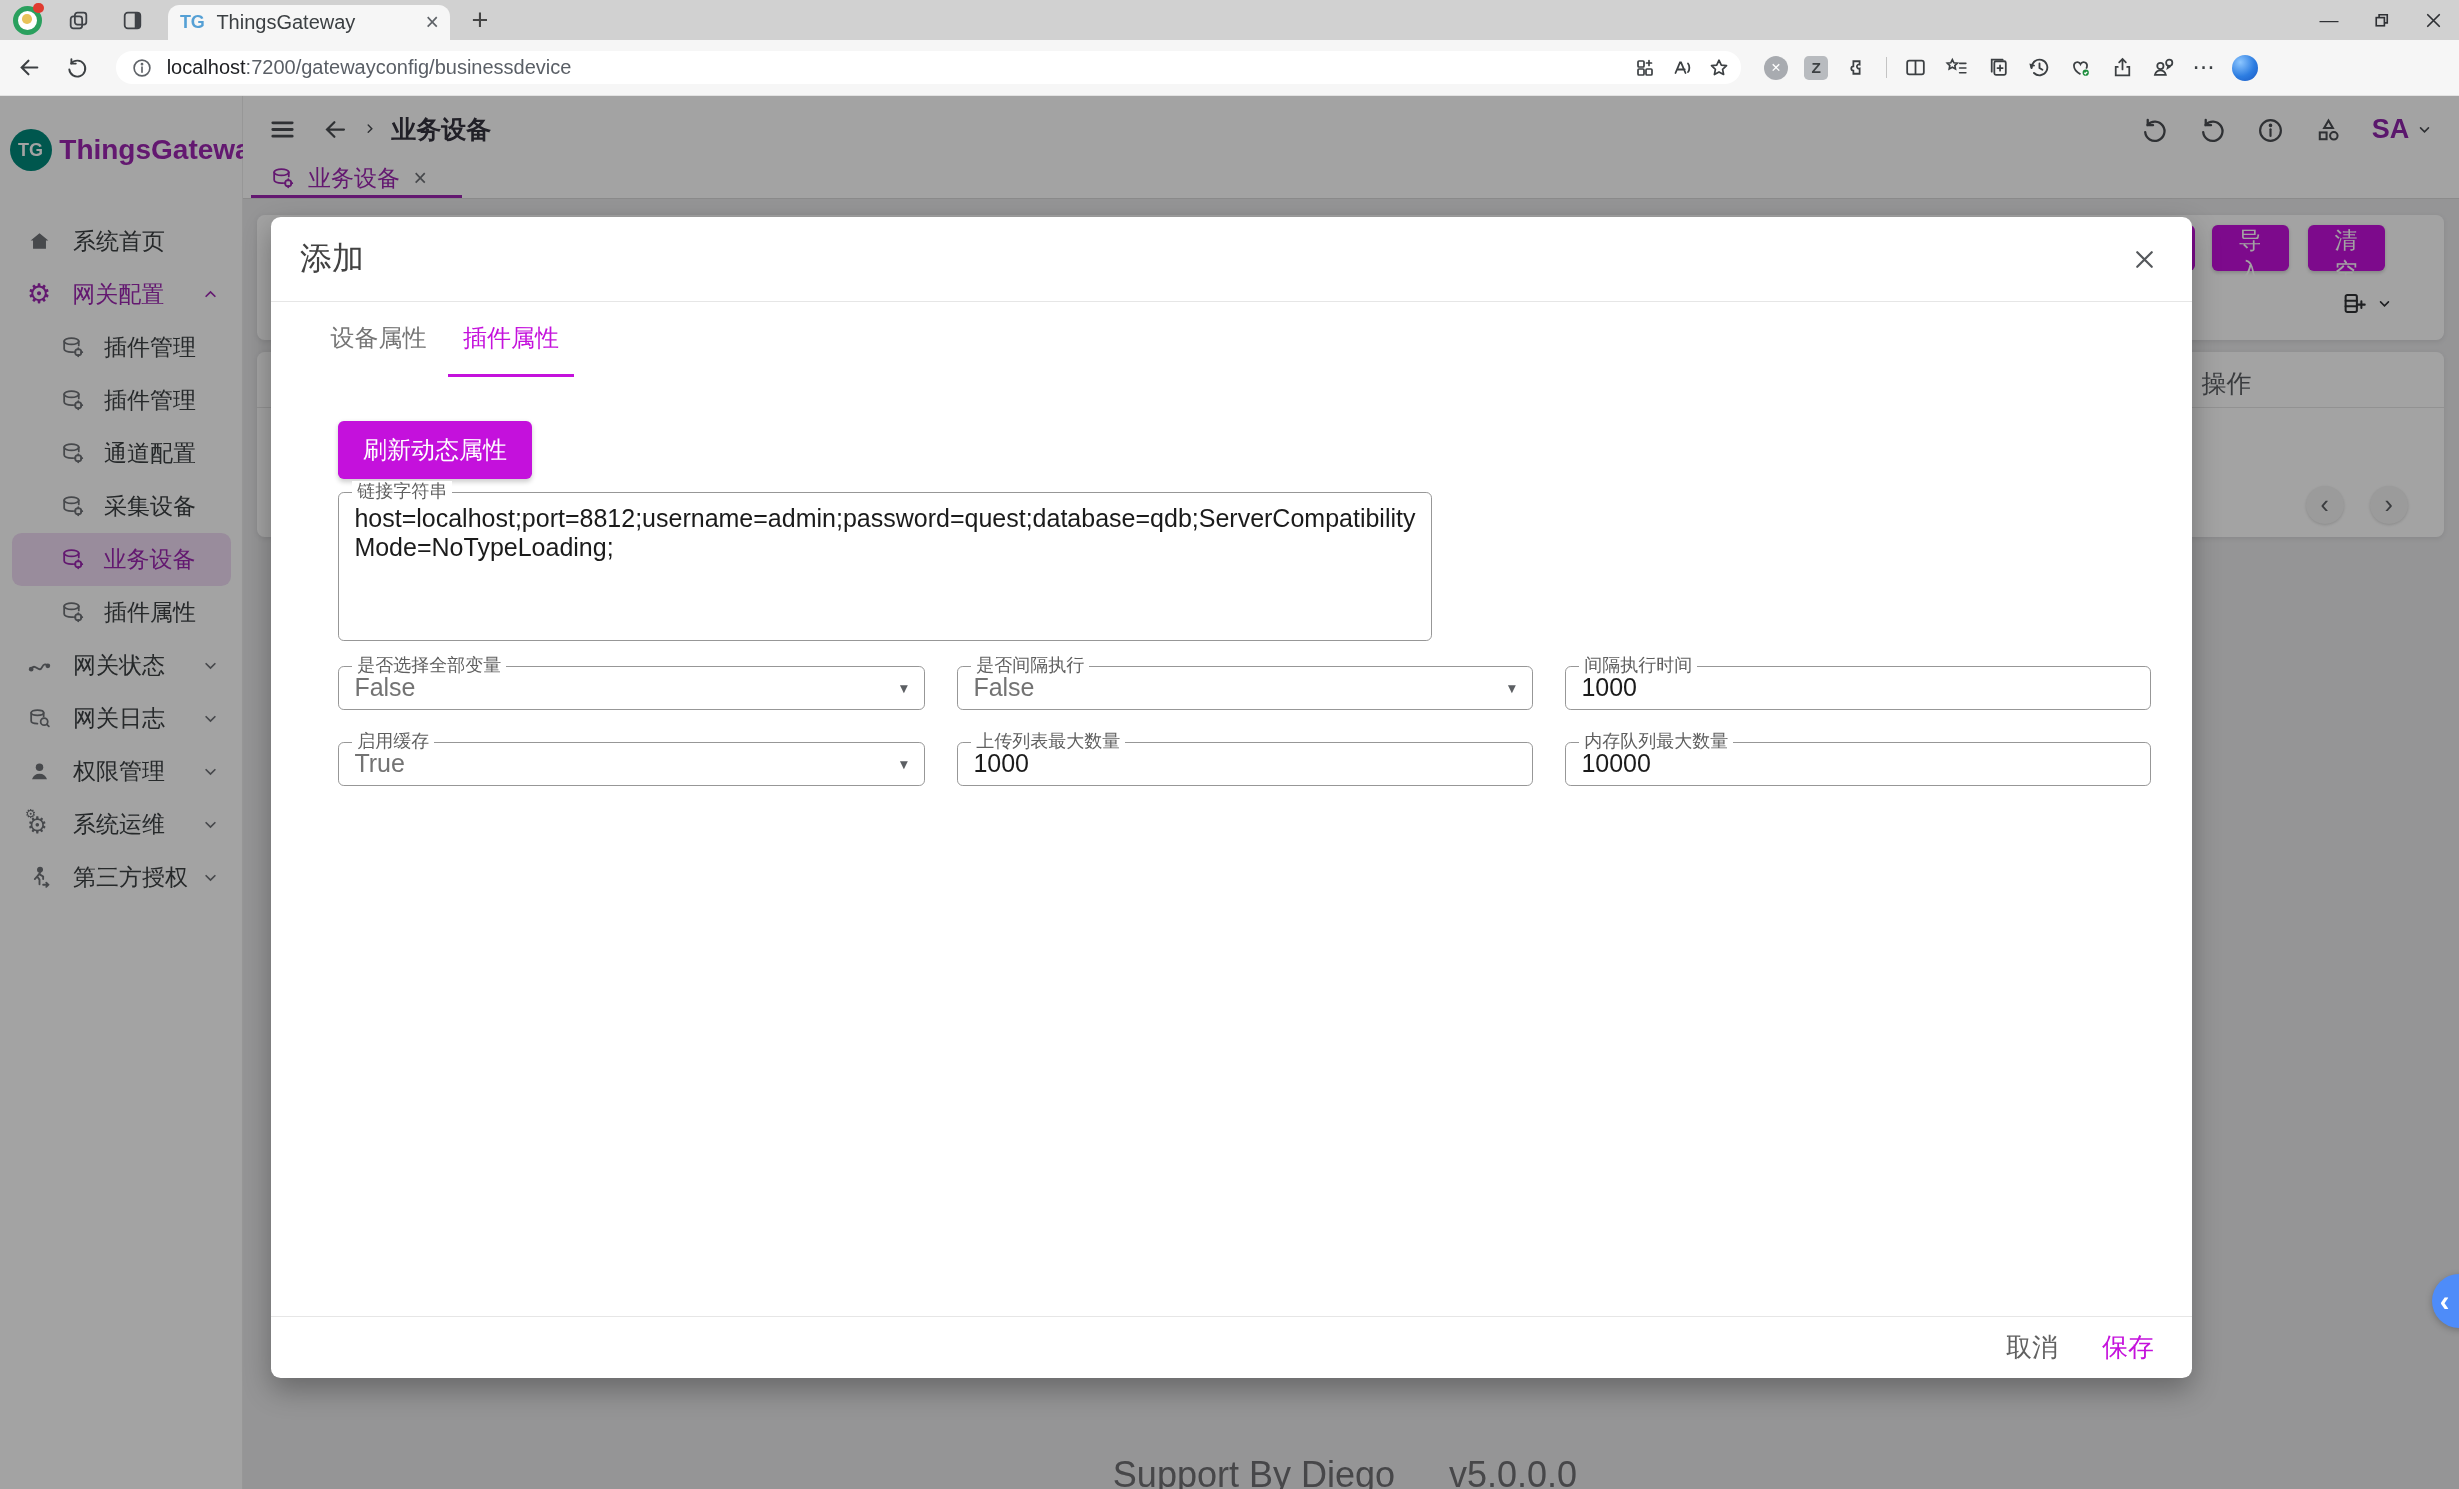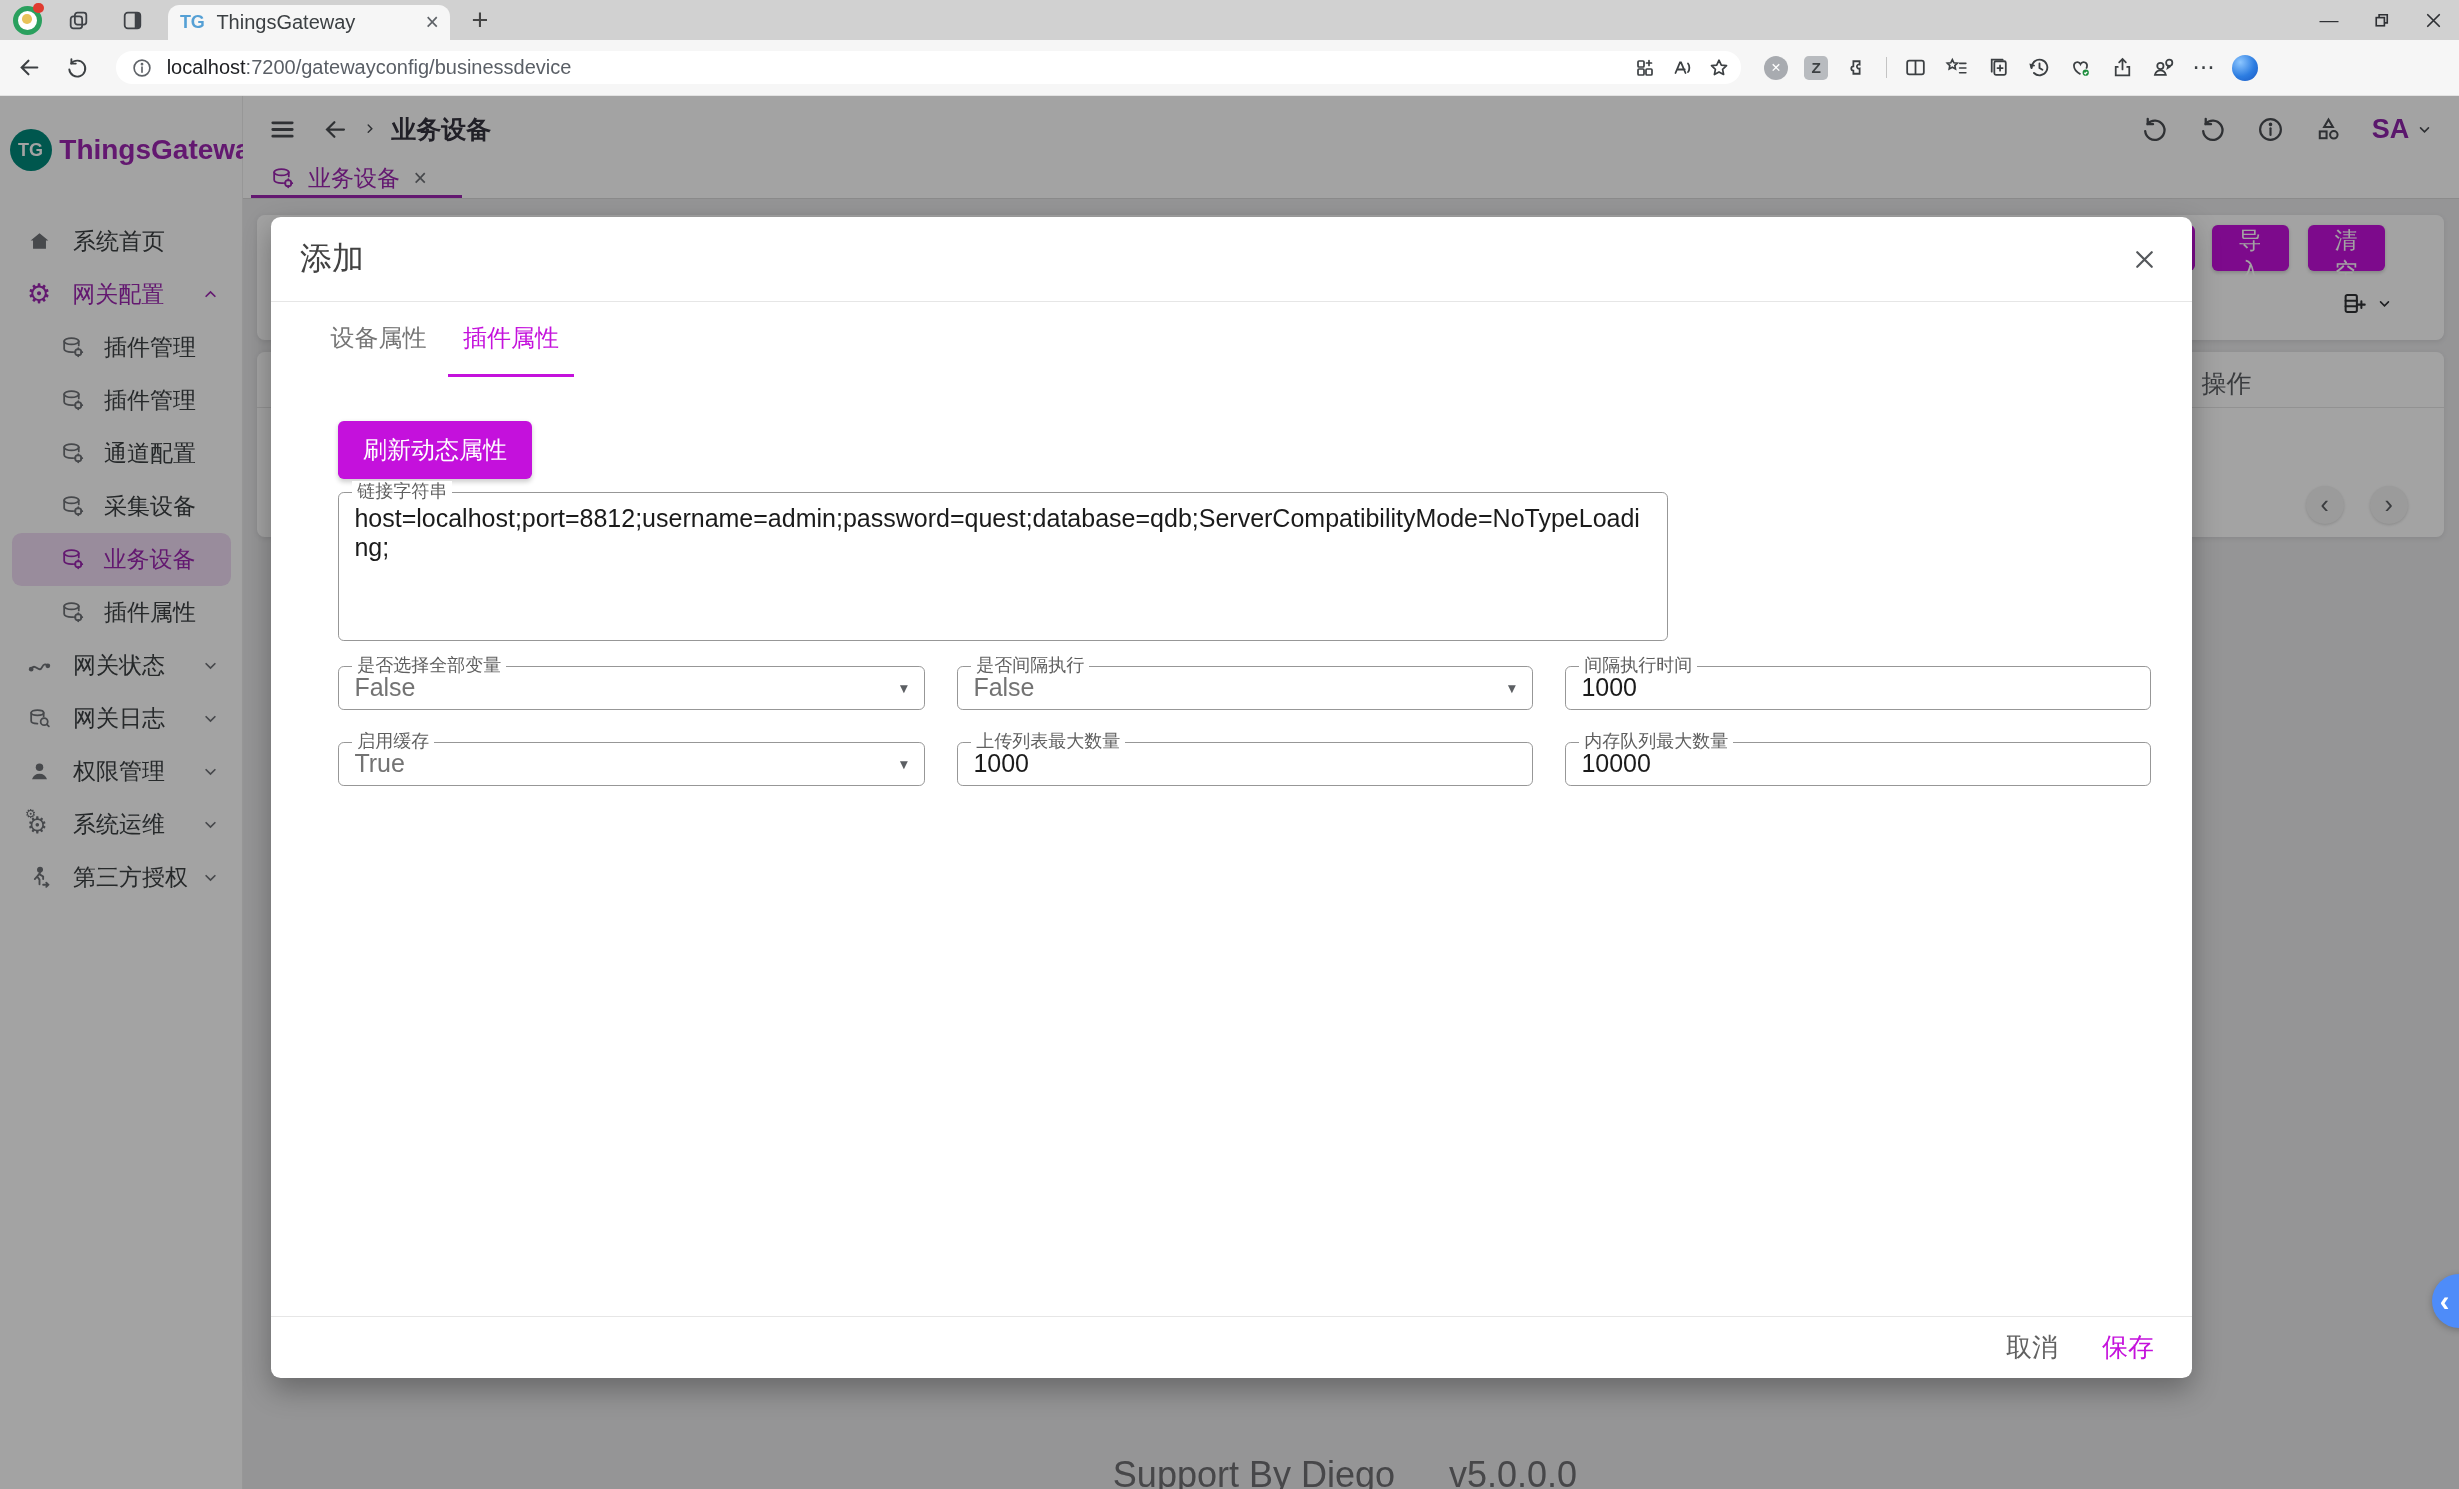--- a/index.html
+++ b/index.html
@@ -65,21 +65,21 @@
 
   
   .main{flex:1;display:flex;flex-direction:column;position:relative;}
   .appbar{height:66px;background:#fff;display:flex;align-items:center;padding:0 25px;}
   .appbar .ic{color:#4A4D52;}
   .hamb{margin-right:25px;}
   .bc-back{margin-right:11.5px;}
   .bc-chev{color:#8A8D92;margin-right:13.4px;}
   .breadcrumb{font-size:25px;font-weight:bold;color:#34323E;}
   .appbar .spacer{flex:1;}
-  .appbar-right{display:flex;align-items:center;gap:29px;}
+  .appbar-right{display:flex;align-items:flex-end;gap:29px;}
   .sa{color:#8E24AA;font-weight:bold;font-size:27px;display:flex;align-items:center;gap:5.8px;}
   .sa .chev{color:#6F7277;}
   .tabrow{height:37px;background:#fff;border-bottom:1.9px solid #DADADA;display:flex;align-items:stretch;padding-left:7.7px;}
   .page-tab{display:flex;align-items:center;gap:13.4px;padding:0 23px 0 19px;border-bottom:3.8px solid var(--brand);color:var(--brand);font-size:23px;width:211px;}
   .page-tab .ic{color:var(--brand);}
   .page-tab .tclose{color:#6F7277;font-size:23px;}
 
   .content{flex:1;position:relative;}
   .card{position:absolute;left:14.4px;right:15.4px;background:#fff;border-radius:7.7px;box-shadow:0 1.9px 5.8px rgba(0,0,0,0.08);}
   .toolbar-card{top:16.3px;height:125px;}
@@ -101,21 +101,21 @@
   .m-header{height:85px;display:flex;align-items:center;padding:0 29px;border-bottom:1px solid #E6E6E6;}
   .m-title{font-size:32px;color:#424242;}
   .m-close{margin-left:auto;color:#55585C;display:flex;align-items:center;justify-content:center;width:38px;height:38px;}
   .m-tabs{height:75px;display:flex;align-items:stretch;padding-left:44px;gap:5.8px;}
   .mtab{display:flex;align-items:center;padding:0 15.4px;font-size:24px;color:#757575;border-bottom:3.8px solid transparent;}
   .mtab.active{color:var(--primary);border-bottom-color:var(--primary);}
   .m-body{flex:1;padding:0 67px;}
   .refresh-btn{margin-top:44px;height:58px;font-size:24px;padding:0 25px;border-radius:5.8px;background:var(--primary);color:#fff;border:none;box-shadow:0 2.9px 5.8px rgba(0,0,0,0.2);}
   .outlined{position:relative;border:1.9px solid #979797;border-radius:5.8px;background:#fff;}
   .flabel{position:absolute;top:-11.5px;left:13.4px;background:#fff;padding:0 4.8px;font-size:18px;color:#5F5F5F;line-height:1.2;white-space:nowrap;}
-  .conn-box{margin-top:12.5px;width:1330px;height:149px;}
+  .conn-box{margin-top:12.5px;width:1094px;height:149px;}
   .conn-box textarea{width:100%;height:100%;border:none;outline:none;resize:none;background:transparent;font-family:"Liberation Sans","DejaVu Sans",sans-serif;font-size:25px;color:#1B1B1B;padding:11.5px 15.4px;}
   .fgrid{margin-top:25px;width:1785px;display:grid;grid-template-columns:587px 576px 586px;column-gap:12.5px;row-gap:15.4px;gap:32px;}
   .fbox{height:44px;}
   .fbox .val{font-size:25px;color:#737373;line-height:40px;padding-left:15.4px;white-space:nowrap;overflow:hidden;}
   .fbox input{width:100%;height:100%;border:none;outline:none;background:transparent;font-family:"Liberation Sans","DejaVu Sans",sans-serif;font-size:25px;color:#1B1B1B;padding-left:15.4px;}
   .caret{position:absolute;right:13.4px;top:50%;transform:translateY(-50%);font-size:13.4px;color:#5C5F63;}
   .m-footer{height:62px;border-top:1px solid #E6E6E6;display:flex;justify-content:flex-end;gap:44px;padding-right:38px;}
   .tbtn{background:none;border:none;font-size:26px;font-weight:500;font-family:inherit;}
   .tbtn.cancel{color:#616161;}
   .tbtn.save{color:var(--primary);}

